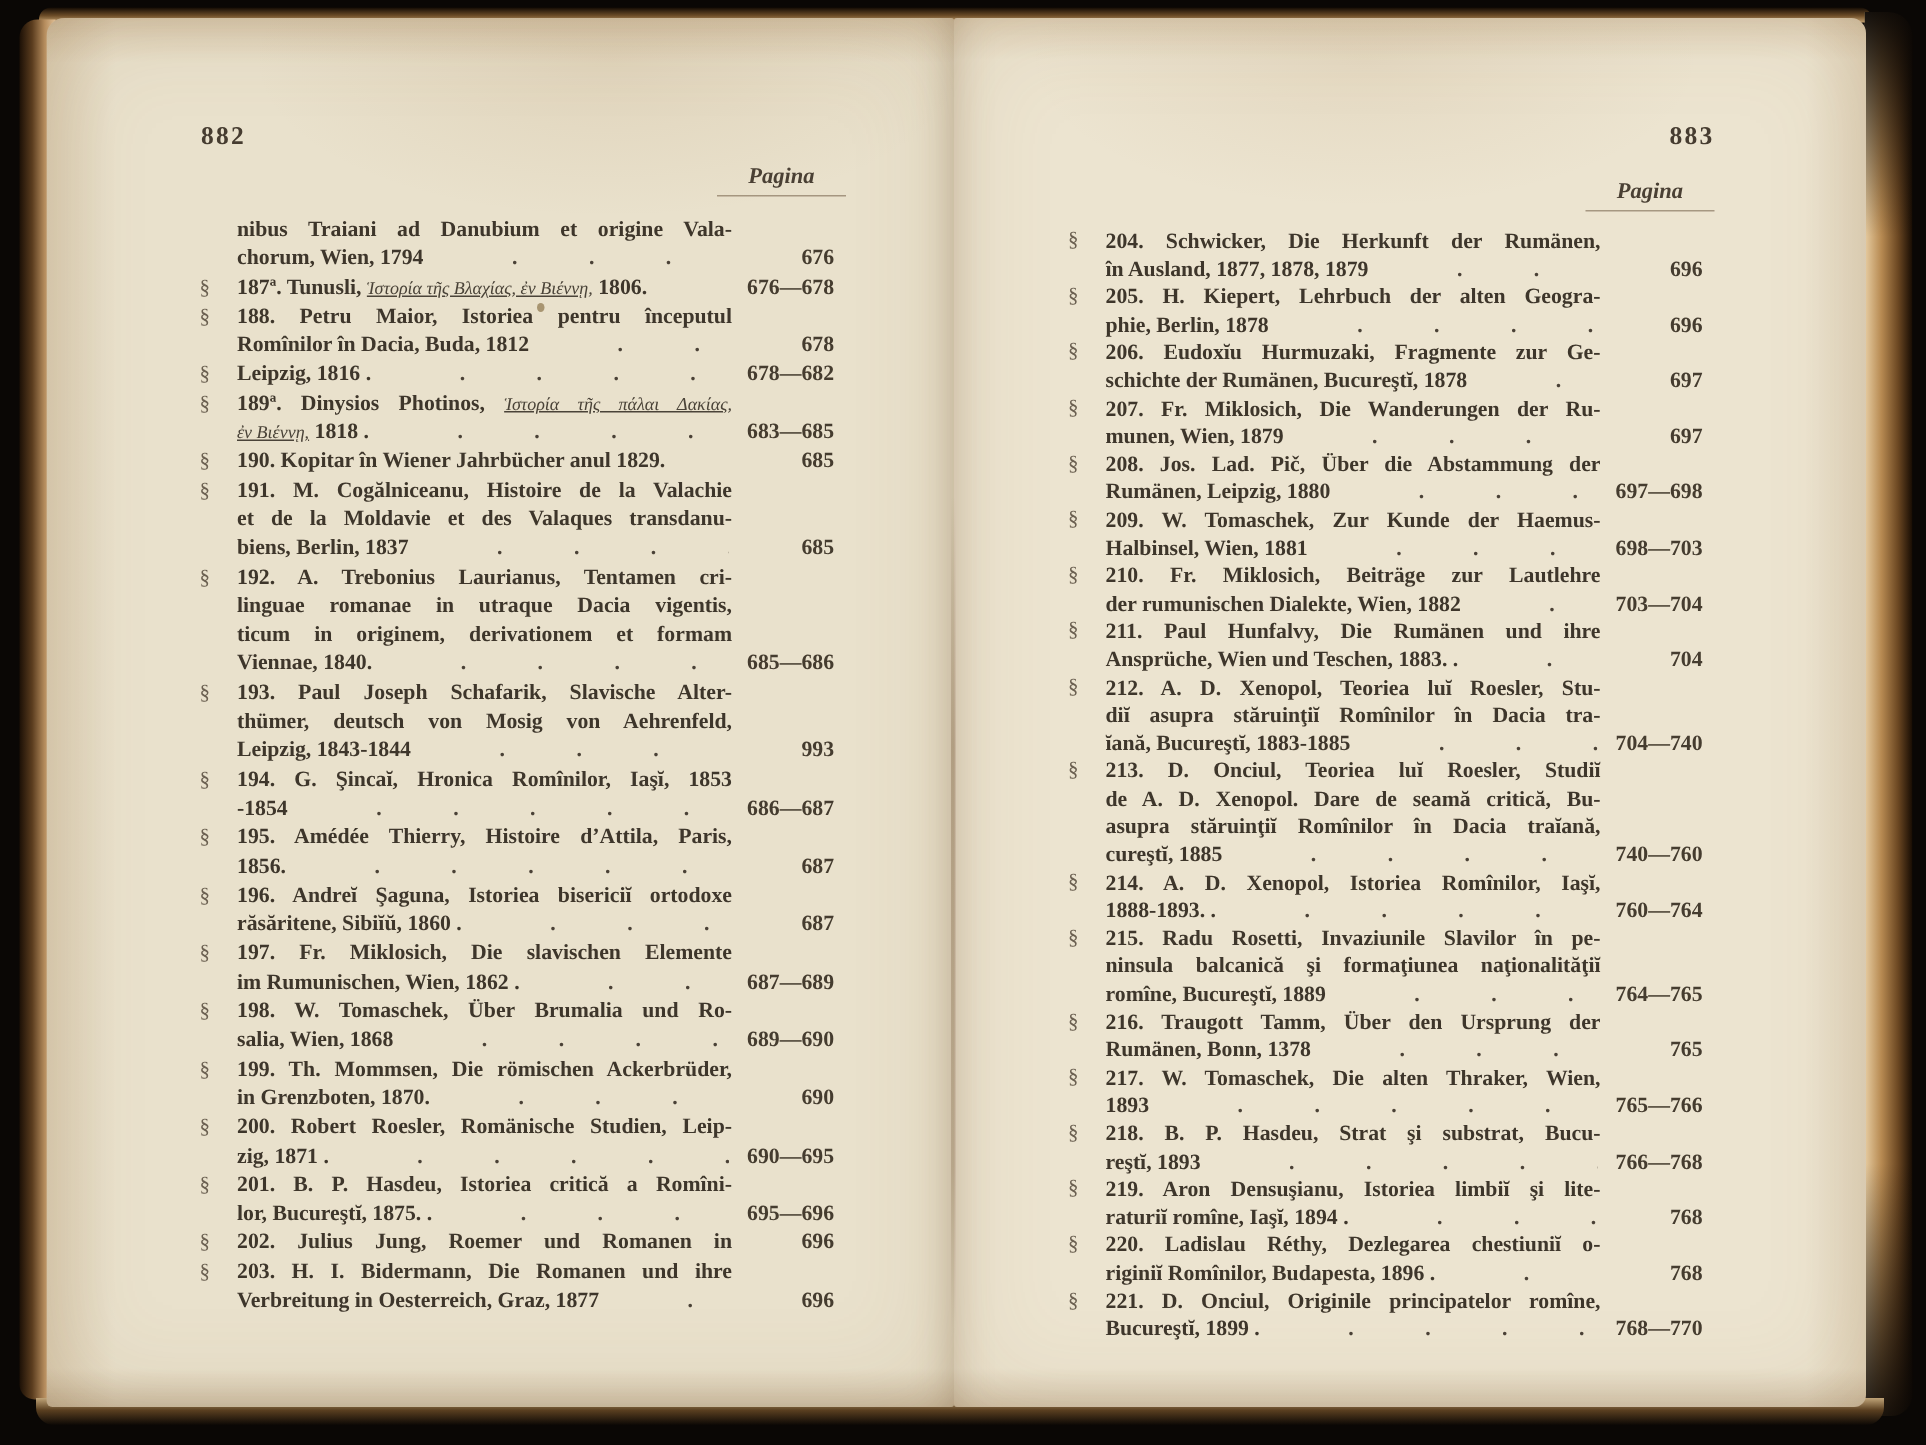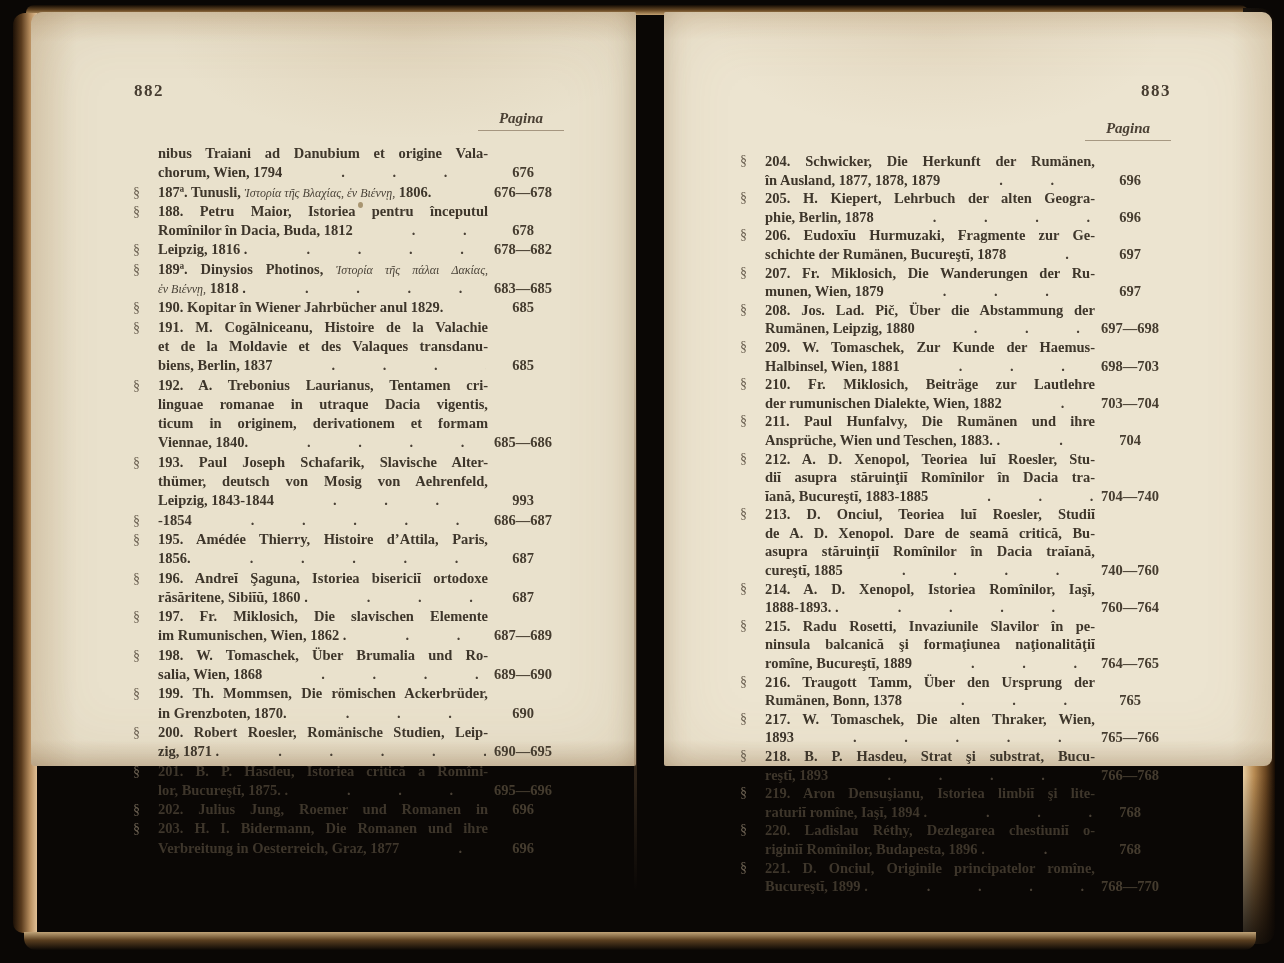--- a/index.html
+++ b/index.html
@@ -26,35 +26,35 @@
     background:linear-gradient(180deg,#130b04 0%,#6d4d28 55%,#c3a171 100%);
     border-radius:8px 8px 0 0;
   }
   .edge-bottom{
     position:absolute;left:24px;top:932px;width:1232px;height:18px;
     background:linear-gradient(180deg,#c0a478 0%,#5a3f20 45%,#0c0805 100%);
     border-radius:0 0 12px 12px;
   }
   
   .page{
-    position:absolute;top:12px;height:754px;
+    position:absolute;top:12px;height:926px;
   }
   .page-left{
     left:31px;width:605px;
     border-radius:12px 2px 2px 4px;
     background:
       radial-gradient(ellipse 340px 150px at 62% 3%, rgba(160,120,70,.12), transparent 70%),
       linear-gradient(180deg, rgba(150,105,55,.20), transparent 30px),
       linear-gradient(0deg, rgba(125,88,48,.24), transparent 26px),
       linear-gradient(90deg, rgba(150,110,60,.18), transparent 46px),
       #e9e1cc;
     box-shadow: inset 0 0 70px rgba(145,105,55,.16), inset -16px 0 26px -16px rgba(110,80,45,.35);
   }
   .page-right{
-    left:664px;width:608px;
+    left:636px;width:608px;
     border-radius:2px 10px 8px 2px;
     background:
       radial-gradient(ellipse 320px 140px at 45% 3%, rgba(160,120,70,.10), transparent 70%),
       linear-gradient(180deg, rgba(150,105,55,.16), transparent 28px),
       linear-gradient(0deg, rgba(125,88,48,.22), transparent 26px),
       linear-gradient(270deg, rgba(150,110,60,.16), transparent 40px),
       #ece4d0;
     box-shadow: inset 0 0 70px rgba(145,105,55,.13), inset 16px 0 26px -16px rgba(110,80,45,.28);
   }
   .crease{
@@ -94,24 +94,24 @@
   .line{height:var(--lh);line-height:var(--lh);overflow:hidden;}
   .line.just{text-align:justify;}
   .line.just::after{content:"";display:inline-block;width:100%;height:0;}
   .line.last{display:flex;white-space:nowrap;gap:47px;}
   .line.last .txt{flex:0 0 auto;}
   .leader{
     flex:1 1 auto;min-width:0;overflow:hidden;white-space:nowrap;
     word-spacing:44px;margin-left:12px;margin-right:2px;color:#4a4136;
   }
   .ref{
-    position:absolute;right:0;bottom:0;width:66px;text-align:center;
+    position:absolute;right:0;bottom:0;width:66px;text-align:right;
     line-height:var(--lh);white-space:nowrap;font-weight:700;color:#453c2f;
   }
-  .greek{font-weight:400;font-style:italic;font-size:12px;color:#4a4338;}
+  .greek{font-weight:400;font-style:italic;font-size:12px;color:#4a4338;text-decoration:underline;}
 </style>
 </head>
 <body>
 
 <div>
   <div class="edge-top"></div>
   <div class="edge-left"></div>
   <div class="edge-right"></div>
   <div class="edge-bottom"></div>
 
@@ -215,20 +215,21 @@
               <div class="line last">
                 <span class="txt"><span>Leipzig, 1843-1844</span></span>
                 <span class="leader">. . . . . . . . . . . . . . </span>
               </div>
             </div>
             <div class="ref">993</div>
           </div>
           <div class="entry">
             <span class="marker">§</span>
             <div class="text">
+              <div class="line just"><span class="txt"><span>194. G. Şincaĭ, Hronica Romînilor, Iaşĭ, 1853</span></span></div>
               <div class="line last">
                 <span class="txt"><span>-1854</span></span>
                 <span class="leader">. . . . . . . . . . . . . . </span>
               </div>
             </div>
             <div class="ref">686—687</div>
           </div>
           <div class="entry">
             <span class="marker">§</span>
             <div class="text">

